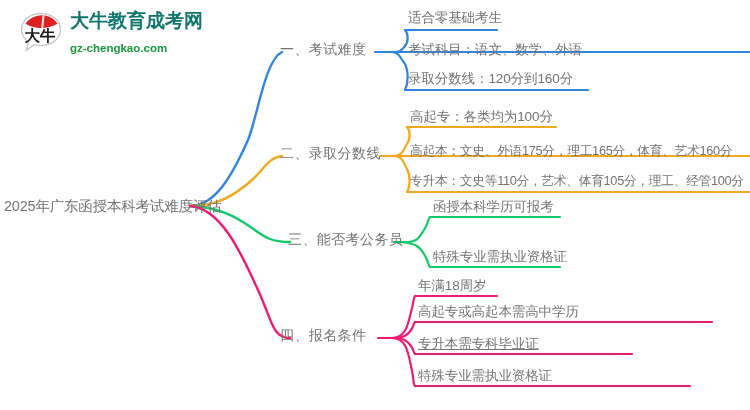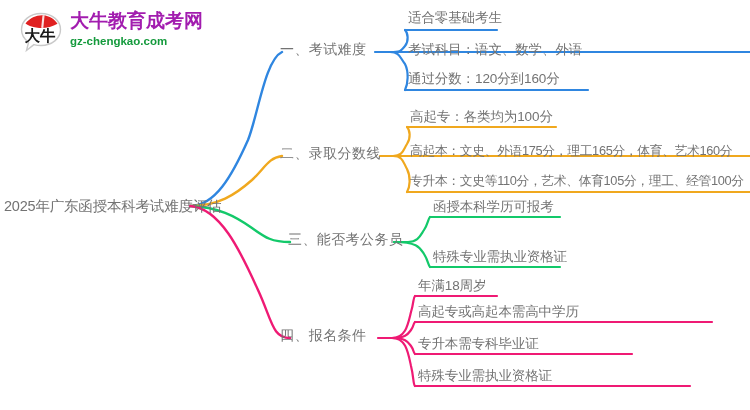--- a/index.html
+++ b/index.html
@@ -38,31 +38,31 @@
     height: 44px;
   }
   .logo-text-wrap {
     position: absolute;
     left: 52px;
     top: 2px;
   }
   .logo-title {
     font-size: 19px;
     font-weight: bold;
-    color: #a21caf;
+    color: #0f766e;
     letter-spacing: 0px;
     line-height: 22px;
     white-space: nowrap;
   }
   .logo-sub {
     font-size: 11.5px;
     font-weight: bold;
     color: #149a3c;
     line-height: 16px;
-    margin-top: 1px;
+    margin-top: 8px;
     white-space: nowrap;
     font-family: "Liberation Sans", sans-serif;
   }
 
   
   .node-text {
     position: absolute;
     white-space: nowrap;
     color: #737373;
     font-family: "Liberation Sans", "DejaVu Sans", sans-serif;
@@ -155,30 +155,30 @@
       <line x1="415" y1="354" x2="632" y2="354" stroke="#ef1a74" stroke-width="2.2" stroke-linecap="round"></line>
       <line x1="415" y1="386" x2="690" y2="386" stroke="#ef1a74" stroke-width="2.2" stroke-linecap="round"></line>
     </g>
   </svg>
 
   <div class="node-text root-node" style="left:4px; top:197px;">2025年广东函授本科考试难度评估</div>
 
   <div class="node-text branch-label" style="left:280px; top:41px;">一、考试难度</div>
   <div class="node-text leaf-label" style="left:408px; top:9px;">适合零基础考生</div>
   <div class="node-text leaf-label" style="left:408px; top:41px;">考试科目：语文、数学、外语</div>
-  <div class="node-text leaf-label" style="left:408px; top:70px;">通过分数：120分到160分</div>
+  <div class="node-text leaf-label" style="left:408px; top:70px;">录取分数线：120分到160分</div>
 
   <div class="node-text branch-label" style="left:280px; top:145px;">二、录取分数线</div>
   <div class="node-text leaf-label" style="left:410px; top:108px;">高起专：各类均为100分</div>
   <div class="node-text leaf-label small" style="left:410px; top:143px;">高起本：文史、外语175分，理工165分，体育、艺术160分</div>
   <div class="node-text leaf-label small" style="left:410px; top:173px;">专升本：文史等110分，艺术、体育105分，理工、经管100分</div>
 
   <div class="node-text branch-label" style="left:288px; top:231px;">三、能否考公务员</div>
   <div class="node-text leaf-label" style="left:433px; top:198px;">函授本科学历可报考</div>
   <div class="node-text leaf-label" style="left:433px; top:248px;">特殊专业需执业资格证</div>
 
   <div class="node-text branch-label" style="left:280px; top:327px;">四、报名条件</div>
   <div class="node-text leaf-label" style="left:418px; top:277px;">年满18周岁</div>
   <div class="node-text leaf-label" style="left:418px; top:303px;">高起专或高起本需高中学历</div>
-  <div class="node-text leaf-label" style="left:418px; top:335px;">专升本需专科毕业证</div>
+  <div class="node-text leaf-label" style="left:418px; top:335px;text-decoration:underline;">专升本需专科毕业证</div>
   <div class="node-text leaf-label" style="left:418px; top:367px;">特殊专业需执业资格证</div>
 
 </div>
 
 </body></html>

